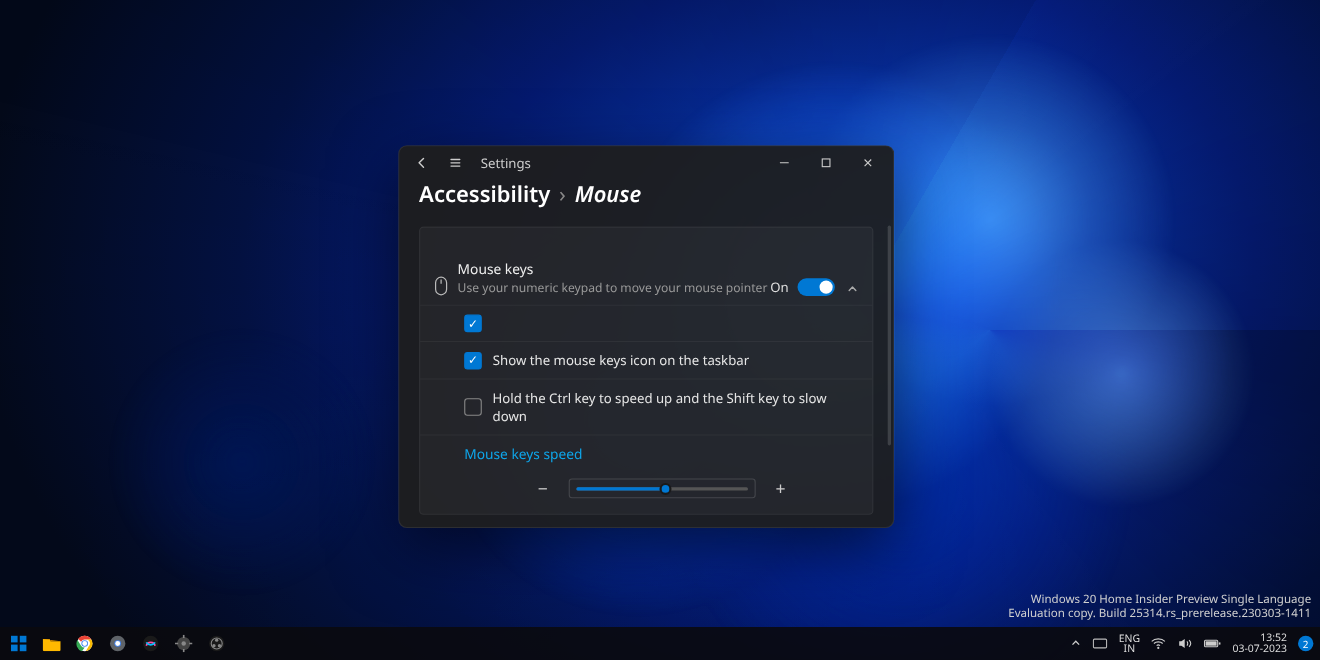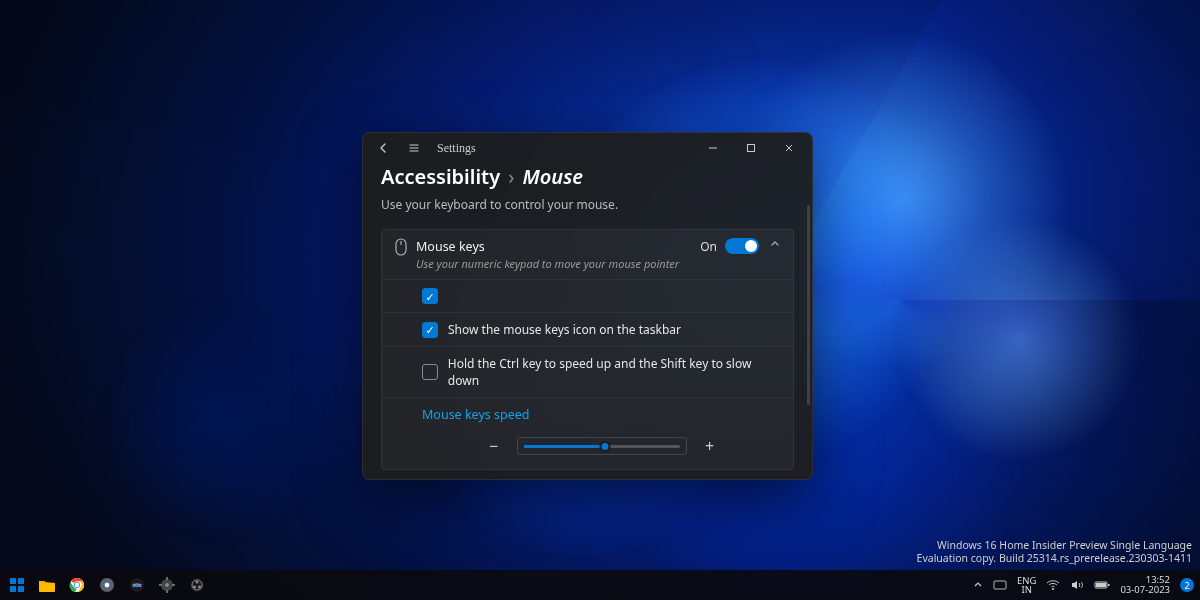--- a/index.html
+++ b/index.html
@@ -31,36 +31,36 @@
   .window {
     position:absolute; left:362px; top:132px; width:451px; height:348px;
     background:rgba(30,30,30,.95); border:1px solid rgba(255,255,255,.08);
     border-radius:8px; color:#e6e6e6;
     box-shadow:0 20px 60px rgba(0,0,0,.6);
     display:flex; flex-direction:column;
   }
   .titlebar { display:flex; align-items:center; height:30px; padding:0 4px 0 8px; font-size:12px; color:#ccc; }
   .titlebar .leftctrls { display:flex; align-items:center; gap:4px; }
   .iconbtn { width:26px; height:26px; display:flex; align-items:center; justify-content:center; cursor:pointer; border-radius:4px; }
-  .titlebar .titletext { margin-left:6px; font-size:12px;font-family:Liberation Serif, serif; }
+  .titlebar .titletext { margin-left:6px; font-size:12px; }
   .winctrls { margin-left:auto; display:flex; }
   .winctrls .wbtn { width:38px; height:28px; display:flex; align-items:center; justify-content:center; cursor:pointer; font-size:12px; }
   .content { padding:0 18px; overflow:hidden; flex:1; position:relative; }
   .breadcrumb { display:flex; align-items:flex-start; gap:8px; font-size:20px; font-weight:600; margin-top:0px; }
   .breadcrumb .crumb1 { color:#fff; cursor:pointer; }
   .breadcrumb .sep { color:#888; font-weight:400; }
   .breadcrumb .crumb2 { color:#fff;font-style:italic; }
   .subtitle { font-size:12px; color:#bbb; margin-top:6px; }
   .group { margin-top:16px; background:rgba(255,255,255,.04); border-radius:4px; border:1px solid rgba(255,255,255,.06); }
-  .row { display:flex; align-items:flex-start; padding:8px 12px; border-top:1px solid rgba(255,255,255,.05); font-size:12px; }
+  .row { display:flex; align-items:flex-end; padding:8px 12px; border-top:1px solid rgba(255,255,255,.05); font-size:12px;margin-top:21px; }
   .row:first-child { border-top:none; }
   .row .icon { width:22px; color:#ccc; }
   .row .labels { flex:1; }
   .row .labels .l1 { font-size:12.5px; color:#eee; }
-  .row .labels .l2 { font-size:11px; color:#999; margin-top:1px;font-style:italic; }
+  .row .labels .l2 { font-size:11px; color:#999; margin-top:1px; }
   .row .state { font-size:12px; color:#ddd; margin-right:8px; }
   .toggle { width:34px; height:16px; background:#0078d4; border-radius:10px; position:relative; cursor:pointer; }
   .toggle::after { content:""; position:absolute; right:2px; top:2px; width:12px; height:12px; background:#fff; border-radius:50%; }
   .chev { margin-left:10px; color:#aaa; }
   .subrow { display:flex; align-items:center; padding:8px 12px 8px 40px; border-top:1px solid rgba(255,255,255,.05); font-size:12px; gap:10px; }
   .chk { width:16px; height:16px; border-radius:3px; border:1px solid #888; display:flex; align-items:center; justify-content:center; cursor:pointer; font-size:11px; color:#fff; }
   .chk.on { background:#0078d4; border-color:#0078d4; }
   .sliderblock { padding:8px 12px 12px 40px; border-top:1px solid rgba(255,255,255,.05); }
   .sliderblock .l1 { font-size:12.5px; color:#0ea5e9; }
   .sliderblock .l2 { font-size:11px; color:#999; margin-top:1px; position:relative; }
@@ -130,21 +130,20 @@
       </div>
     </div>
   </div>
 
   <div class="content">
     <div class="breadcrumb">
       <span class="crumb1">Accessibility</span>
       <span class="sep">›</span>
       <span class="crumb2">Mouse</span>
     </div>
-    <div class="subtitle">Use your keyboard to control your mouse.</div>
 
     <div class="scrollbar"></div>
 
     <div class="group">
       <div class="row">
         <div class="icon">
           <svg width="14" height="18" viewBox="0 0 14 18">
               <rect x="2" y="1" width="10" height="16" rx="5" stroke="#bbb" stroke-width="1.1" fill="none"></rect>
               <line x1="7" y1="3" x2="7" y2="7" stroke="#bbb" stroke-width="1.1"></line>
             </svg>
@@ -186,21 +185,21 @@
           </div>
           <div class="minusplus">+</div>
         </div>
       </div>
 
     </div>
   </div>
 </div>
 
 <div class="watermark">
-  <div>Windows 16 Home Insider Preview Single Language</div>
+  <div>Windows 20 Home Insider Preview Single Language</div>
   <div>Evaluation copy. Build 25314.rs_prerelease.230303-1411</div>
 </div>
 
 <div class="taskbar">
   <div class="tbicons">
     <div class="tbicon">
       <svg width="16" height="16" viewBox="0 0 16 16">
           <rect x="1" y="1" width="6" height="6" fill="#0078d4"></rect>
           <rect x="9" y="1" width="6" height="6" fill="#0078d4"></rect>
           <rect x="1" y="9" width="6" height="6" fill="#0078d4"></rect>

